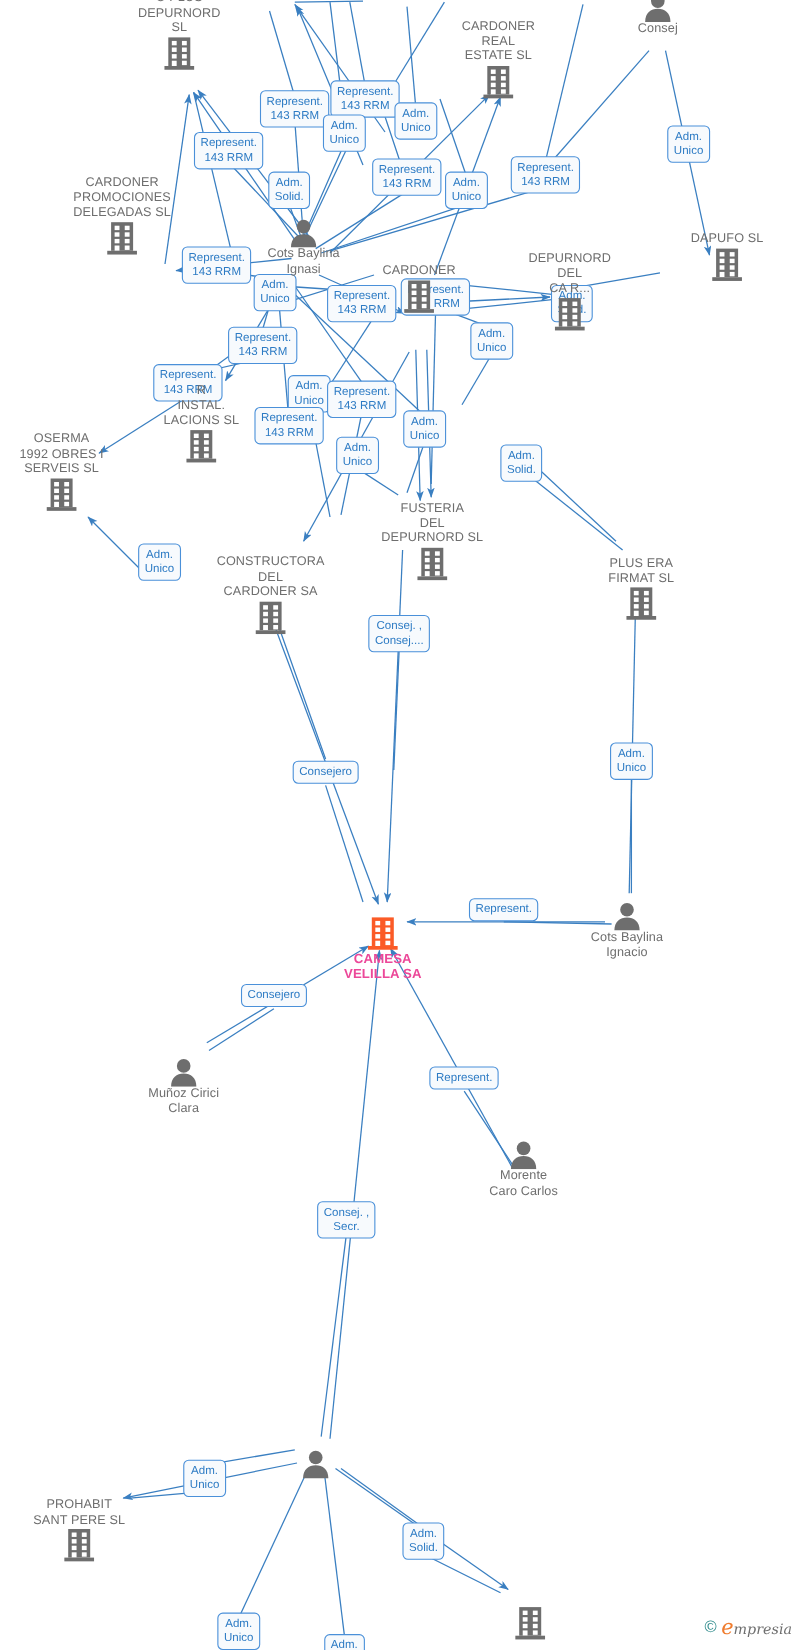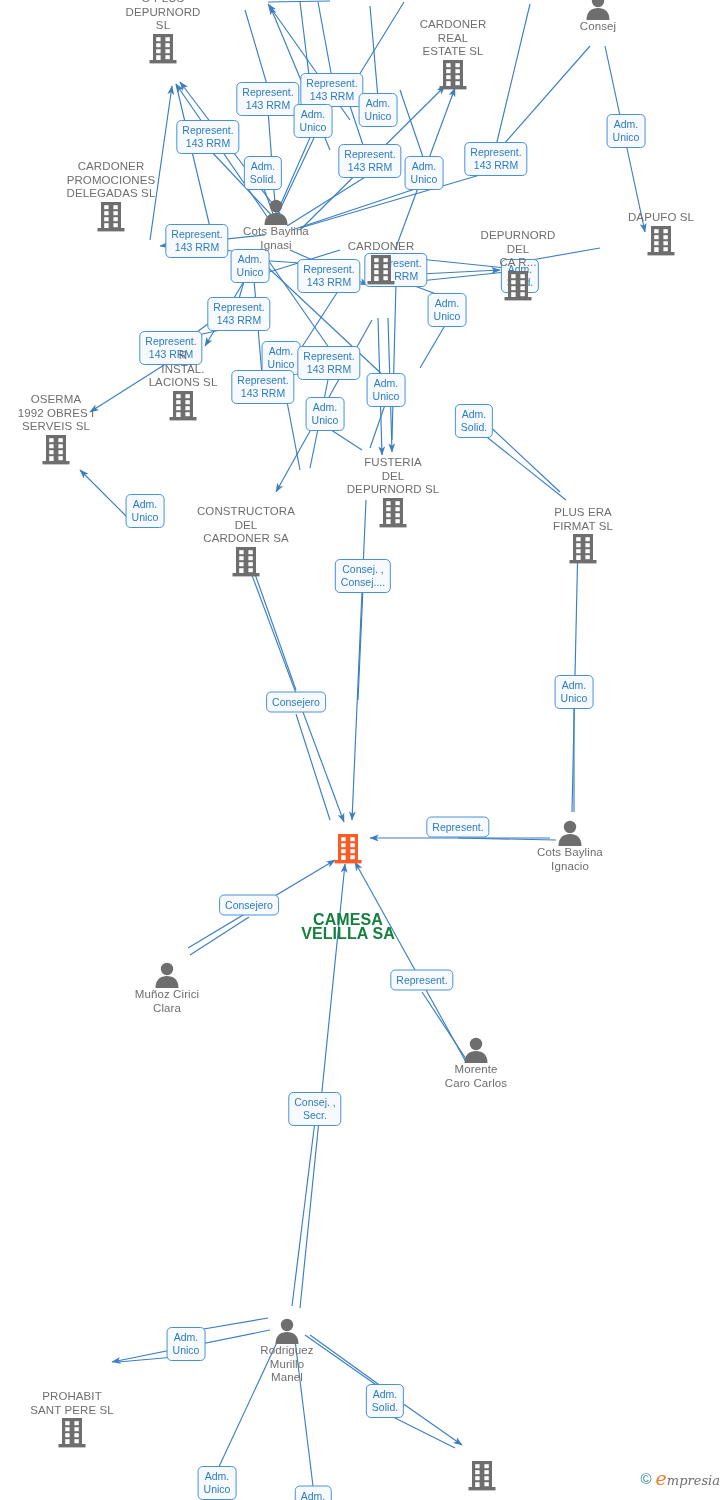--- a/index.html
+++ b/index.html
@@ -6,21 +6,21 @@
   body{width:728px;height:1500px;overflow:hidden;
        font-family:"Liberation Sans","DejaVu Sans",sans-serif;}
   #stage{position:relative;width:728px;height:1500px;background:#fff;}
   #edges{position:absolute;left:0;top:0;width:728px;height:1500px;}
 
   
   .node{position:absolute;transform:translate(-50%,0);text-align:center;
         width:140px;}
   .node .cap{font-size:11.5px;line-height:13.5px;color:#6e6e6e;
              letter-spacing:.1px;white-space:pre-line;}
-  .node .cap.main{color:#15803d;font-weight:bold;font-size:16px;margin-top:48px;}
+  .node .cap.main{color:#ec4899;font-weight:bold;font-size:12px;}
   .node .ico{display:block;margin:0 auto;}
   .node.bldg .ico{width:30px;height:32px;}
   .node.pers .ico{width:28px;height:26px;}
 
   
   .elabel{position:absolute;transform:translate(-50%,-50%);
           background:#f7fafd;border:1px solid #4a90d9;border-radius:5px;
           color:#2d7bc4;font-size:10.5px;line-height:13px;text-align:center;
           padding:3px 5px;white-space:pre-line;box-sizing:border-box;}
 
@@ -432,25 +432,22 @@
           <path d="M2.5,26 C2.5,17.6 7.6,14 14,14 C20.4,14 25.5,17.6 25.5,26 Z" fill="#6e6e6e"></path>
         </svg>
         <div class="cap">Morente
 Caro Carlos</div>
       </div>
       <div class="node pers" style="left: 287px; top: 1318px;">
         <svg class="ico" viewBox="0 0 28 26">
           <circle cx="14" cy="7" r="6.2" fill="#6e6e6e"></circle>
           <path d="M2.5,26 C2.5,17.6 7.6,14 14,14 C20.4,14 25.5,17.6 25.5,26 Z" fill="#6e6e6e"></path>
         </svg>
-        <div class="cap">Rodriguez
-Murillo
-Manel</div>
-      </div>
-      <div class="node bldg" style="left: 72px; top: 1362px; margin-top: 28px;">
+      </div>
+      <div class="node bldg" style="left: 72px; top: 1362px;">
         <div class="cap">PROHABIT
 SANT PERE  SL</div>
         <svg class="ico" viewBox="0 0 30 32">
           <rect x="5" y="1" width="20" height="26" fill="#6e6e6e"></rect>
           <rect x="8.2" y="4.2" width="4.4" height="4" fill="#fff"></rect>
           <rect x="17.4" y="4.2" width="4.4" height="4" fill="#fff"></rect>
           <rect x="8.2" y="10.2" width="4.4" height="4" fill="#fff"></rect>
           <rect x="17.4" y="10.2" width="4.4" height="4" fill="#fff"></rect>
           <rect x="8.2" y="16.2" width="4.4" height="4" fill="#fff"></rect>
           <rect x="17.4" y="16.2" width="4.4" height="4" fill="#fff"></rect>

